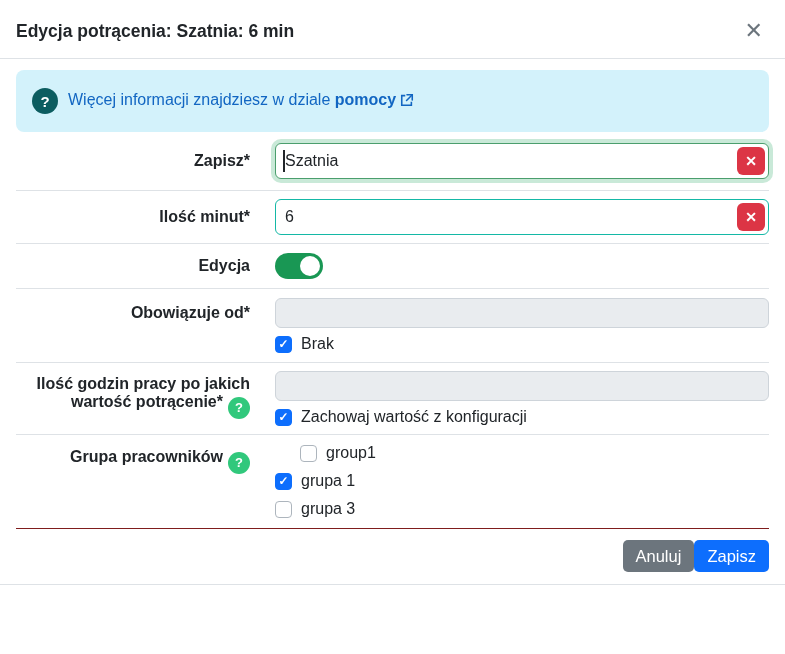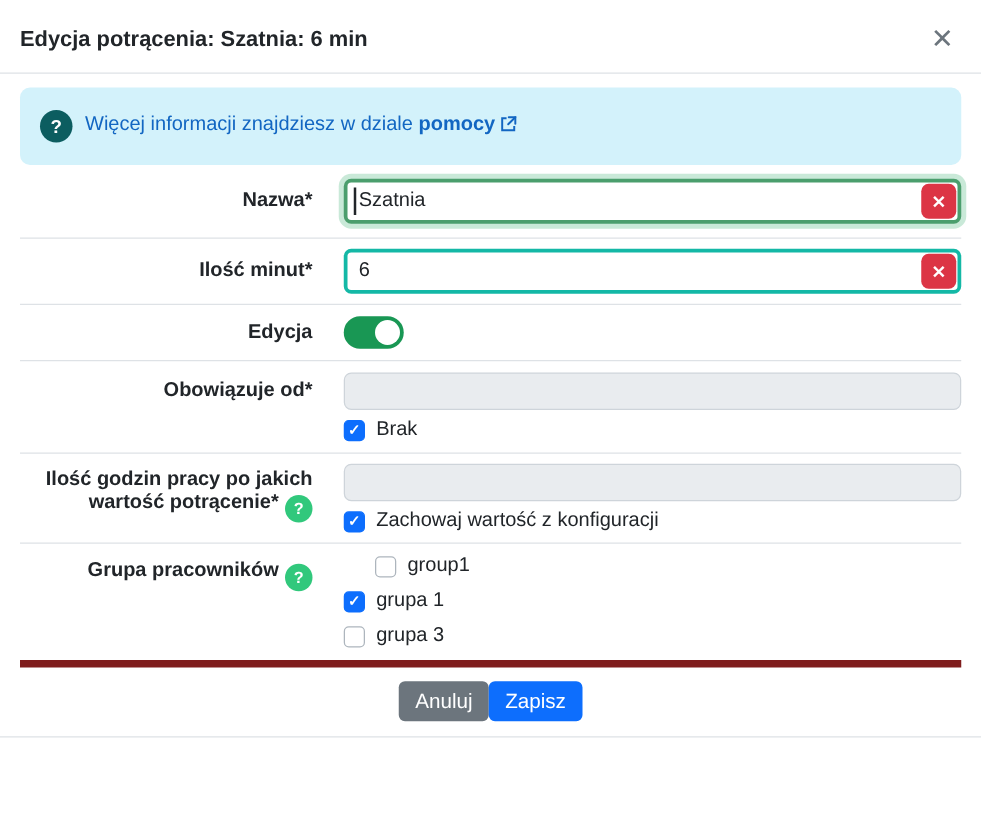--- a/index.html
+++ b/index.html
@@ -65,21 +65,21 @@
   .row-godziny  { padding: 8px 0; align-items: start; }
   .row-grupa    { padding: 9px 0 10px 0; align-items: start; border-bottom: none; }
   .label-top { padding-top: 4px; }
   .label-mid { line-height: 30px; }
 
   .controls { position: relative; }
 
   
   .text-input {
     width: 100%; height: 36px;
-    border: 3px solid #14b8a6; border-radius: 6px;
+    border: 1px solid #14b8a6; border-radius: 6px;
     font-family: "Liberation Sans", sans-serif;
     font-size: 16px; color: #212529;
     padding: 0 40px 0 9px; background: #fff;
     outline: none; display: block;
   }
   .focus-green {
     border-color: #4b9e6d;
     box-shadow: 0 0 0 4px rgba(40, 167, 100, 0.25);
   }
   .disabled-input {
@@ -129,23 +129,23 @@
     width: 22px; height: 22px; border-radius: 50%;
     background: #31c87c; color: #fff;
     display: inline-flex; align-items: center; justify-content: center;
     font-size: 13px; font-weight: 700;
     margin-left: 5px; vertical-align: -5px; cursor: pointer;
   }
 
   
   .modal-footer {
     margin: 0 16px;
-    border-top: 6px solid #7f1d1d;
+    border-top: 1px solid #7f1d1d;
     padding: 11px 0 12px 0;
-    display: flex; justify-content: center; 
+    display: flex; justify-content: flex-end; 
   }
   .btn {
     border: none; border-radius: 5px; cursor: pointer;
     font-family: "Liberation Sans", sans-serif;
     font-size: 16.5px; color: #fff;
     padding: 4px 13px; height: 32px;
   }
   .btn-secondary { background: #6c757d; }
   .btn-primary { background: #0d6efd; }
 
@@ -169,21 +169,21 @@
         <span>Więcej informacji znajdziesz w dziale</span>
         <a class="alert-link">pomocy</a><span class="ext-icon"><svg width="14" height="14" viewBox="0 0 16 16" fill="none" stroke="#1266c2" stroke-width="1.8">
               <path d="M6 3 H2 V14 H13 V10"></path>
               <path d="M8 2 H14 V8" stroke-linecap="round"></path>
               <path d="M14 2 L7.5 8.5" stroke-linecap="round"></path>
             </svg></span>
       </span>
     </div>
 
     <div class="form-row row-nazwa">
-      <label class="form-label">Nazwa*</label>
+      <label class="form-label">Zapisz*</label>
       <div class="controls">
         <input class="text-input focus-green" value="Szatnia" style="">
         <span class="caret"></span>
         <button class="clear-btn">✕</button>
       </div>
     </div>
 
     <div class="form-row row-minuty">
       <label class="form-label">Ilość minut*</label>
       <div class="controls">

